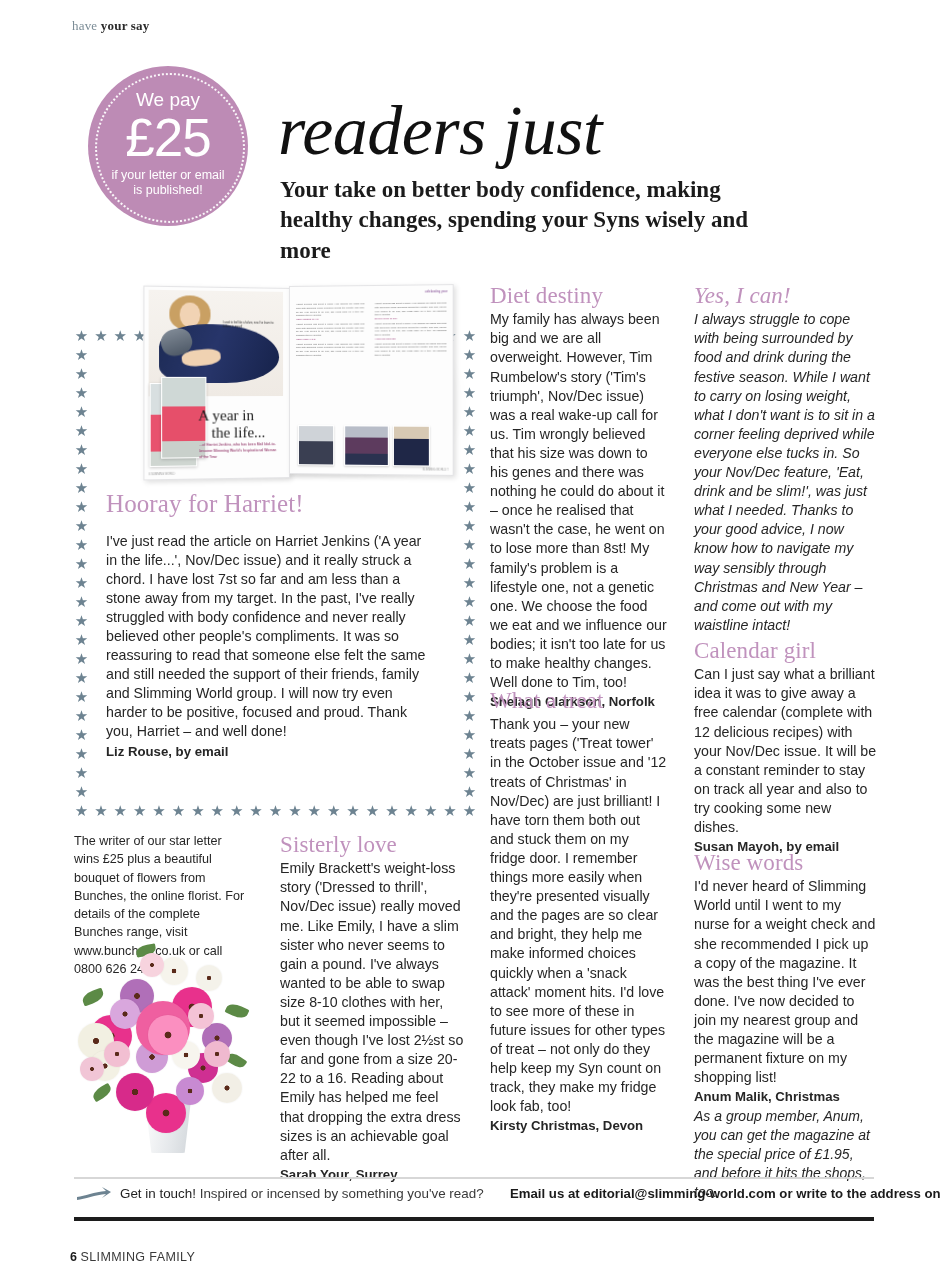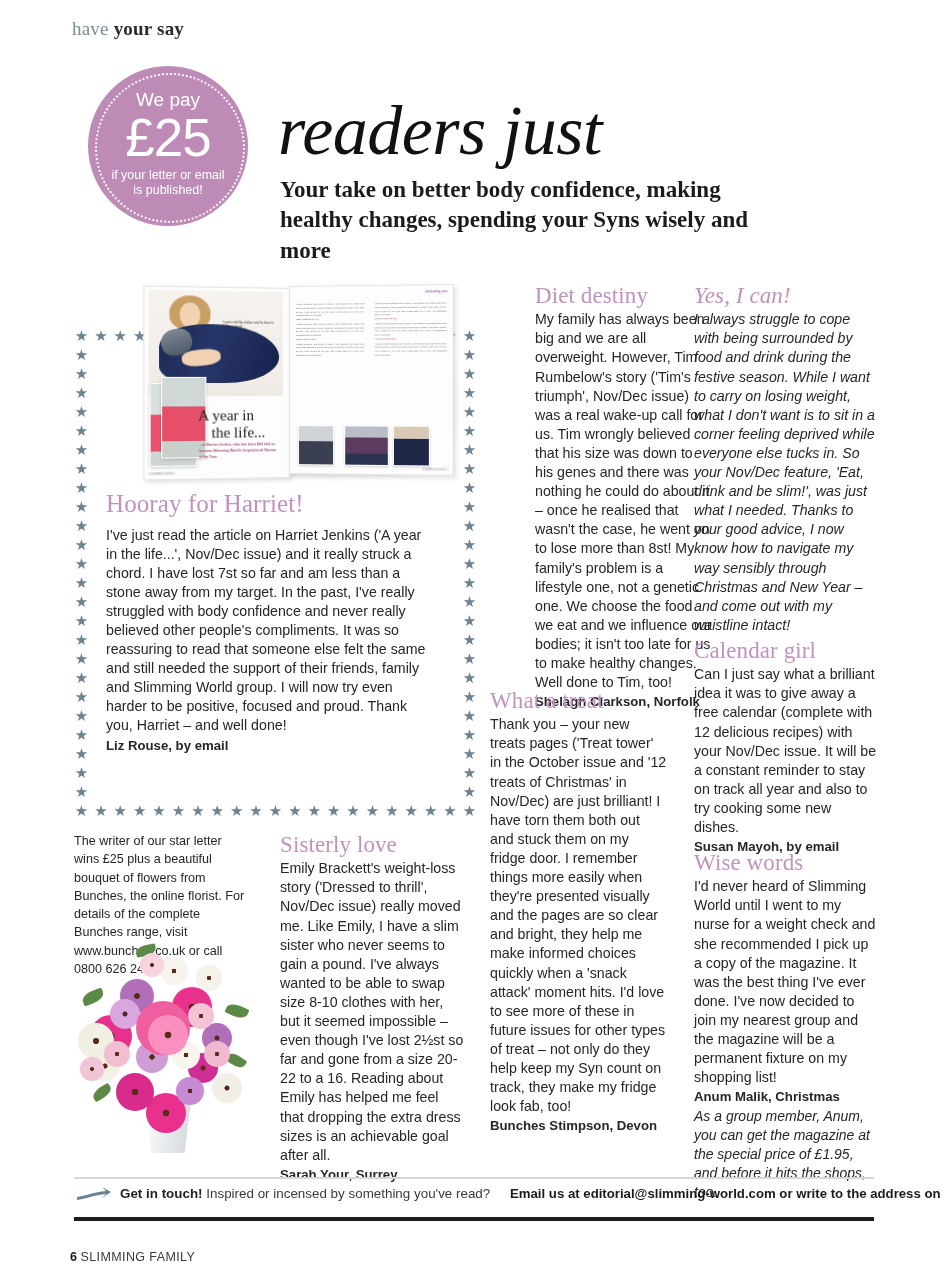--- a/index.html
+++ b/index.html
@@ -15,21 +15,21 @@
     color: #231f20;
     overflow: hidden;
   }
 
   
   .kicker {
     position: absolute;
     left: 72px;
     top: 18px;
     font-family: "Liberation Serif", serif;
-    font-size: 19px;
+    font-size: 13px;
     letter-spacing: .2px;
   }
   .kicker .k-light { color: #7b8c96; font-weight: 400; }
   .kicker .k-bold  { color: #2b2b2b; font-weight: 700; }
 
   
   .pay-badge {
     position: absolute;
     left: 88px;
     top: 66px;
@@ -253,22 +253,22 @@
     margin-top: 1px;
   }
   .letter p.ed {
     font-style: italic;
     font-size: 14px;
     line-height: 1.35;
     margin-top: 1px;
   }
 
   #letter-harriet { left: 106px; top: 490px; width: 330px; }
-  #letter-harriet h2 { font-size: 25px; margin-bottom: 8px; }
-  #letter-diet     { left: 490px; top: 283px; width: 177px; margin-left: 45px; }
+  #letter-harriet h2 { font-size: 25px; margin-bottom: 14px; }
+  #letter-diet     { left: 490px; top: 283px; width: 177px; }
   #letter-treat    { left: 490px; top: 688px; width: 177px; }
   #letter-yes      { left: 694px; top: 283px; width: 184px; font-style: italic; }
   #letter-calendar { left: 694px; top: 638px; width: 184px; }
   #letter-wise     { left: 694px; top: 850px; width: 184px; }
   #letter-sisterly { left: 280px; top: 832px; width: 186px; }
 
   
   .prize-note {
     position: absolute;
     left: 74px; top: 832px; width: 176px;
@@ -300,21 +300,21 @@
     position: absolute; left: 74px; top: 1217px; width: 800px; height: 3.5px;
     background: #1c1c1c;
   }
   .foot-arrow {
     position: absolute; left: 76px; top: 1186px; width: 36px; height: 18px;
   }
   .foot-left {
     position: absolute; left: 120px; top: 1186px;
     font-size: 13.4px; line-height: 1.2; color: #1f1f1f; white-space: nowrap;
   }
-  .foot-left b { font-weight: 700; }
+  .foot-left b { font-weight: 400; }
   .foot-left span.light { font-weight: 400; color: #3a3a3a; }
   .foot-right {
     position: absolute; left: 510px; top: 1186px;
     font-size: 13.2px; font-weight: 700; color: #1b1b1b; white-space: nowrap;
   }
   .page-num {
     position: absolute; left: 70px; top: 1250px;
     font-size: 12.5px; color: #3a3a3a;
   }
   .page-num b { font-weight: 700; color: #1b1b1b; }
@@ -489,21 +489,21 @@
 
 <div class="letter" id="letter-diet">
   <h2>Diet destiny</h2>
   <p>My family has always been big and we are all overweight. However, Tim Rumbelow's story ('Tim's triumph', Nov/Dec issue) was a real wake-up call for us. Tim wrongly believed that his size was down to his genes and there was nothing he could do about it – once he realised that wasn't the case, he went on to lose more than 8st! My family's problem is a lifestyle one, not a genetic one. We choose the food we eat and we influence our bodies; it isn't too late for us to make healthy changes. Well done to Tim, too!</p>
   <p class="sig">Shelagh Clarkson, Norfolk</p>
 </div>
 
 <div class="letter" id="letter-treat">
   <h2>What a treat</h2>
   <p>Thank you – your new treats pages ('Treat tower' in the October issue and '12 treats of Christmas' in Nov/Dec) are just brilliant! I have torn them both out and stuck them on my fridge door. I remember things more easily when they're presented visually and the pages are so clear and bright, they help me make informed choices quickly when a 'snack attack' moment hits. I'd love to see more of these in future issues for other types of treat – not only do they help keep my Syn count on track, they make my fridge look fab, too!</p>
-  <p class="sig">Bunches Stimpson, Devon</p>
+  <p class="sig">Kirsty Christmas, Devon</p>
 </div>
 
 <div class="letter" id="letter-yes">
   <h2>Yes, I can!</h2>
   <p>I always struggle to cope with being surrounded by food and drink during the festive season. While I want to carry on losing weight, what I don't want is to sit in a corner feeling deprived while everyone else tucks in. So your Nov/Dec feature, 'Eat, drink and be slim!', was just what I needed. Thanks to your good advice, I now know how to navigate my way sensibly through Christmas and New Year – and come out with my waistline intact!</p>
 </div>
 
 <div class="letter" id="letter-calendar">
   <h2>Calendar girl</h2>
   <p>Can I just say what a brilliant idea it was to give away a free calendar (complete with 12 delicious recipes) with your Nov/Dec issue. It will be a constant reminder to stay on track all year and also to try cooking some new dishes.</p>

